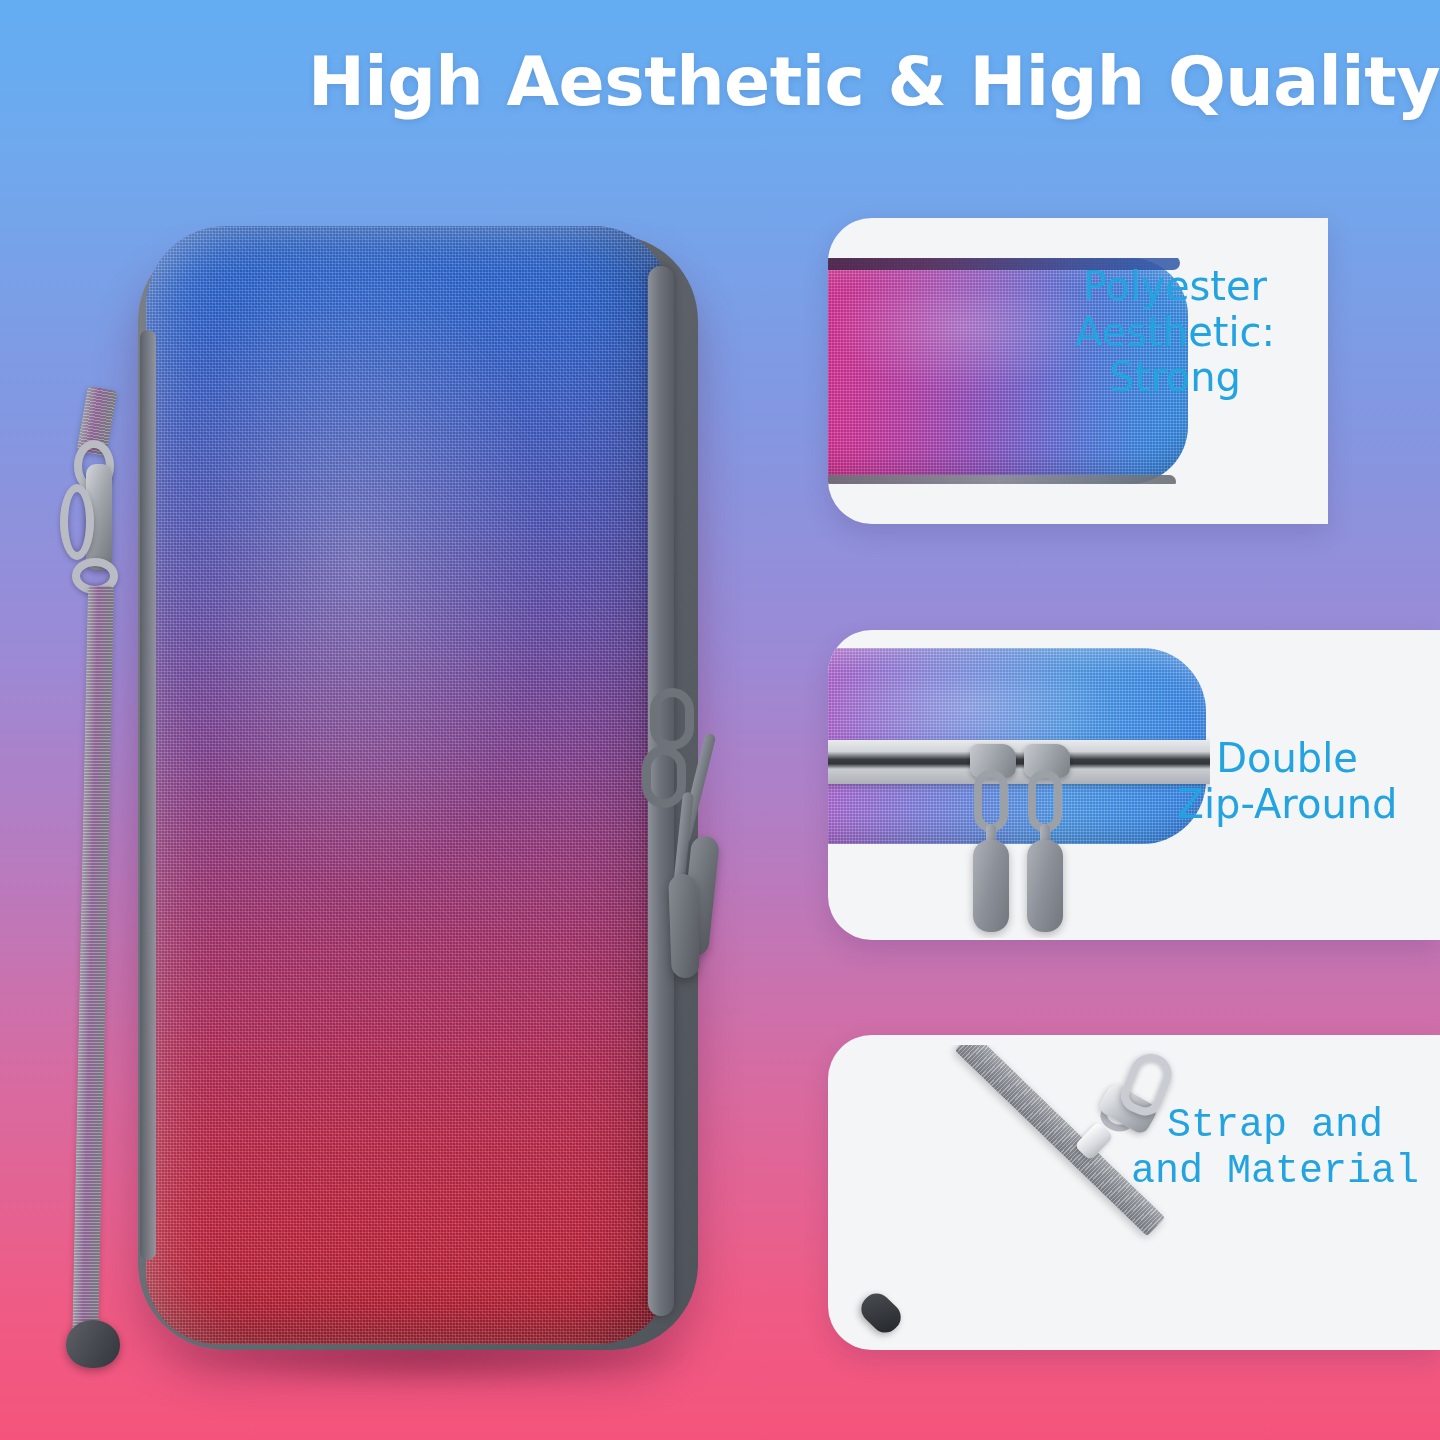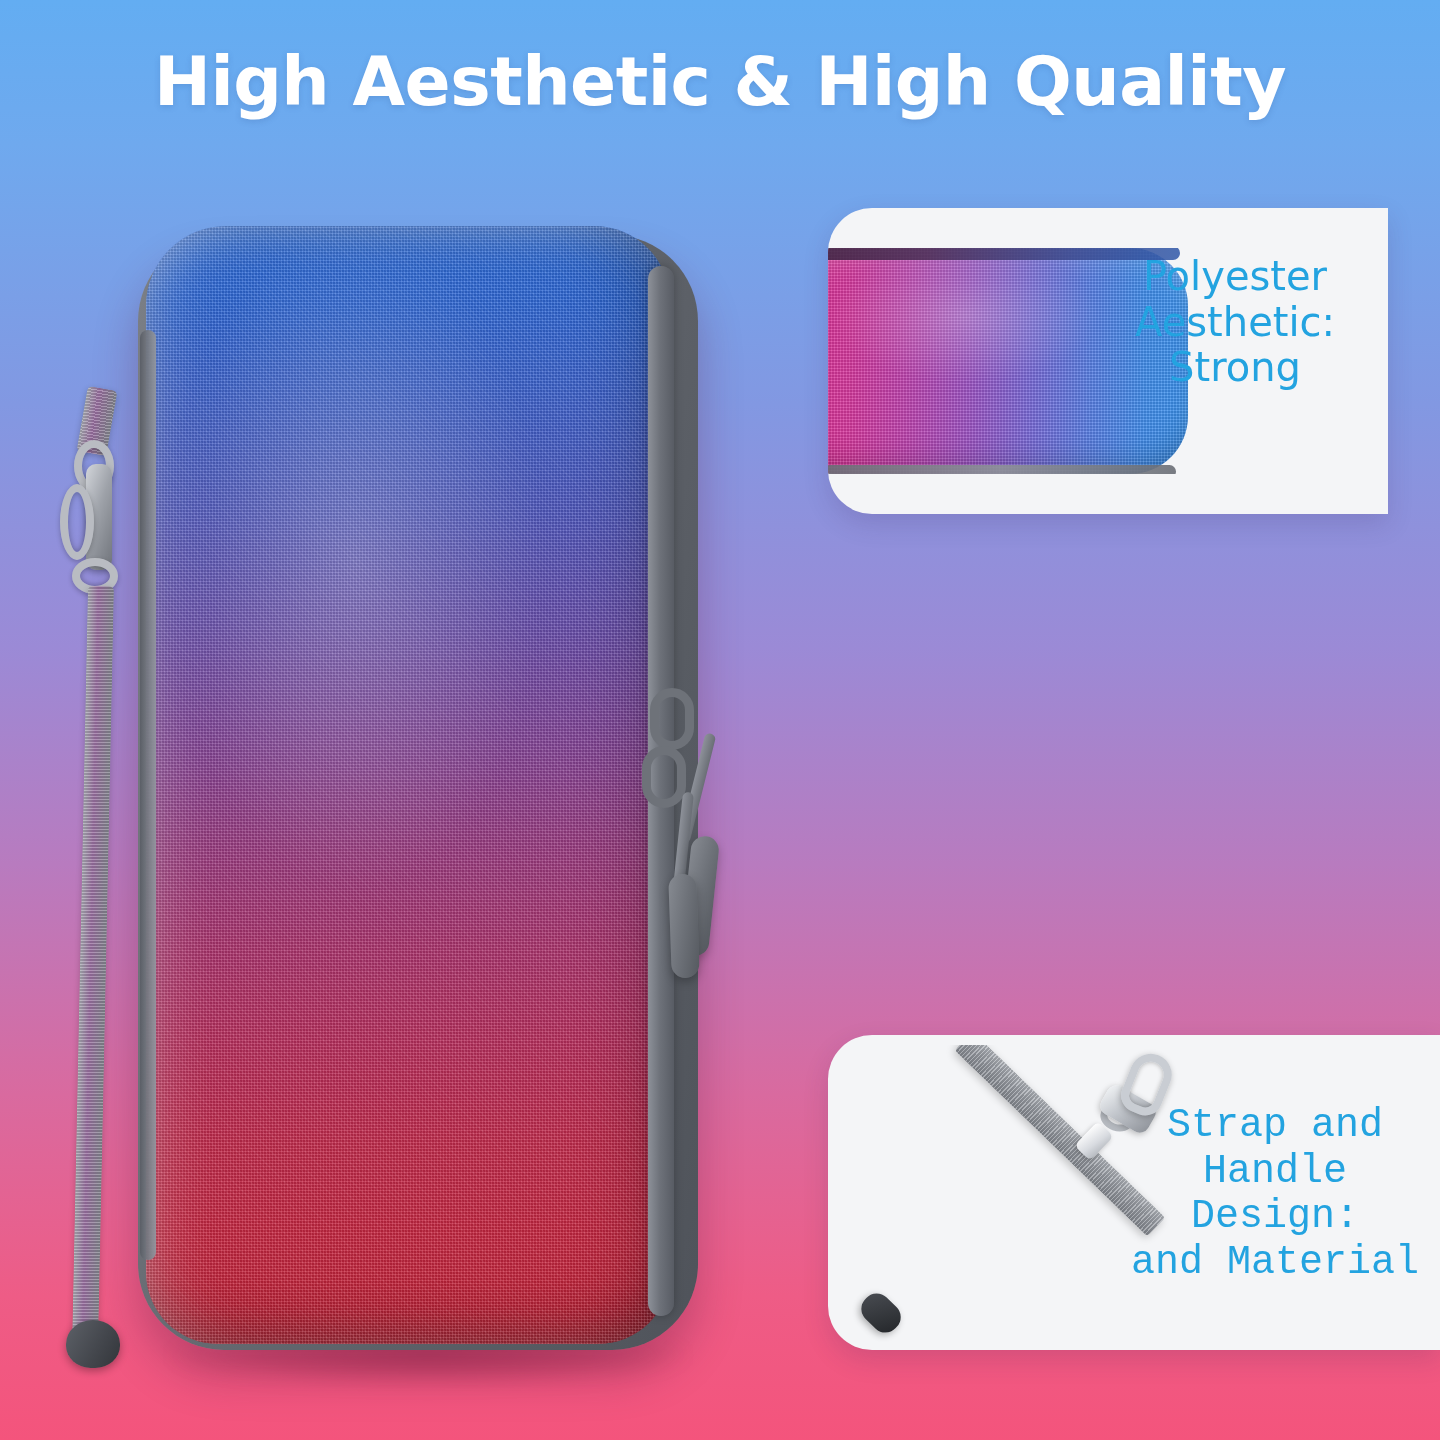--- a/index.html
+++ b/index.html
@@ -22,21 +22,21 @@
       #d96a9f 76%,
       #ee5c86 90%,
       #f4547c 100%);
     overflow:hidden;
   }
 
   
   #title {
     position:absolute;
     top:46px; left:0; width:1440px;
-    text-align:center;
+    text-align:right;
     color:#ffffff;
     font-size:68px;
     font-weight:bold;
     letter-spacing:-0.5px;
     line-height:1.05;
     white-space:nowrap;
     text-shadow:0 2px 6px rgba(40,70,140,.18);
   }
 
   
@@ -217,21 +217,21 @@
   }
   .card-text {
     position:absolute;
     color:#23a3e0;
     font-size:40px;
     line-height:1.14;
     text-align:center;
   }
 
   
-  #card1 { top:208px; left:828px; width:560px; height:306px;padding-left:8px; }
+  #card1 { top:218px; left:828px; width:500px; height:306px;padding-left:8px; }
   #c1-photo { left:-12px; top:40px; width:372px; height:226px; }
   #c1-case {
     position:absolute; left:0; top:0;
     width:372px; height:226px;
     border-radius:18px 58px 58px 18px;
     background:linear-gradient(90deg,
       #e0369a 0%, #d83ba2 10%, #bf47b5 26%,
       #9e57c9 42%, #7a6ddc 58%, #5a82e8 74%,
       #4490ef 88%, #3d96f2 100%);
     box-shadow:inset 0 22px 34px -22px rgba(255,255,255,.45),
@@ -420,30 +420,54 @@
       <div id="c1-lid"></div>
       <div id="c1-base"></div>
     </div>
     <div class="card-text" id="c1-text">
       <div>Polyester</div>
       <div>Aesthetic:</div>
       <div>Strong</div>
     </div>
   </div>
 
+  <div class="card" id="card2">
+    <div class="card-photo" id="c2-photo">
+      <div id="c2-shell">
+        <div class="weave weave-a"></div>
+        <div class="sheen"></div>
+      </div>
+      <div id="c2-zipband"></div>
+
+      <div class="c2-slider" style="left:160px; top:96px;"></div>
+      <div class="c2-slider" style="left:214px; top:96px;"></div>
+
+      <div class="c2-cordloop" style="left:164px; top:122px;"></div>
+      <div class="c2-cordloop" style="left:218px; top:122px;"></div>
+
+      <div class="c2-cord" style="left:176px; top:176px; height:62px;"></div>
+      <div class="c2-cord" style="left:230px; top:176px; height:62px;"></div>
+
+      <div class="c2-tab" style="left:163px; top:192px;"></div>
+      <div class="c2-tab" style="left:217px; top:192px;"></div>
+    </div>
+    <div class="card-text" id="c2-text">
+      <div>Double</div>
+      <div>Zip-Around</div>
+    </div>
+  </div>
 
   <div class="card" id="card3">
     <div class="card-photo" id="c3-photo">
       <div id="c3-strap"></div>
       <div id="c3-endcap"></div>
       <div id="c3-keeper"></div>
       <div id="c3-ring"></div>
       <div id="c3-swivel"></div>
       <div id="c3-hook"></div>
     </div>
     <div class="card-text" id="c3-text">
       <div>Strap and</div>
-      <div>Handle Design:</div>
       <div>and Material</div>
     </div>
   </div>
 
 </div>
 
 </body></html>

